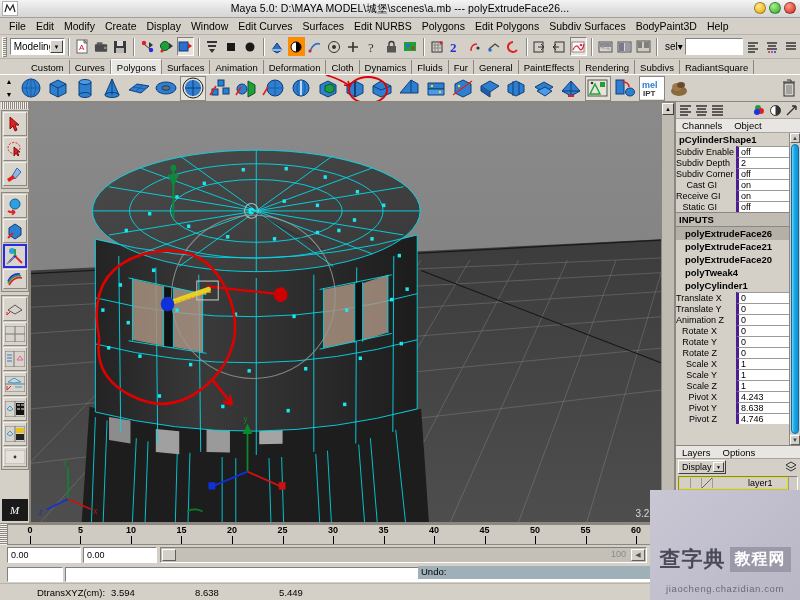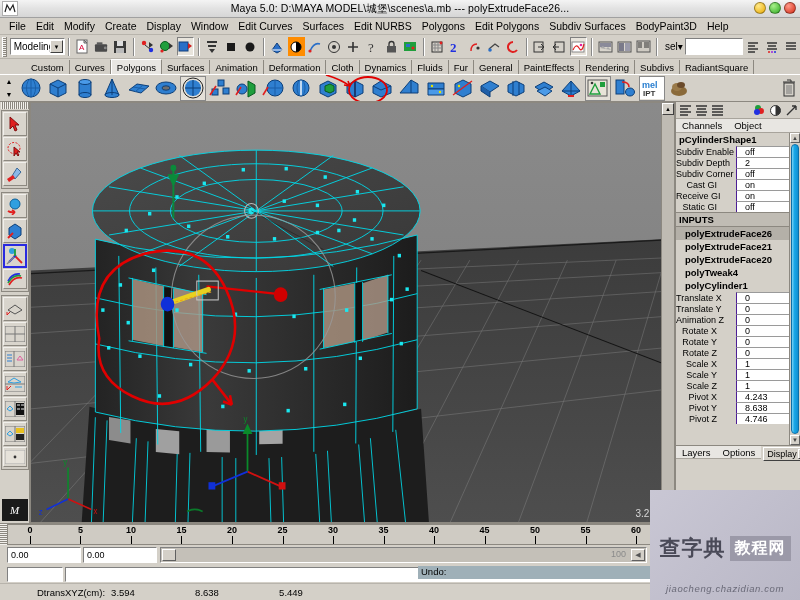--- a/index.html
+++ b/index.html
@@ -337,23 +337,23 @@
   .cb-label {
     width: 60px; text-align: right;
     font-size: 9px; color: #000;
     padding-right: 19px;
     white-space: nowrap; overflow:hidden;
   }
   .cb-val {
     flex: 1 1 auto;
     background: #fff;
     border-top: 1px solid #9a9a9a;
-    border-left: 1px solid #4c1d95;
+    border-left: 3px solid #4c1d95;
     font-size: 9px;
-    padding-left: 8px;
+    padding-left: 2px;
     height: 11px;
     line-height: 10px;
     color:#000;
     overflow:hidden;
   }
   .cb-vscroll {
     width: 11px; flex:0 0 11px;
     background: #d4d0c8;
     border-left: 1px solid #8c8880;
     display:flex;flex-direction:column;
@@ -368,21 +368,21 @@
     background: linear-gradient(to right,#79d4f5,#18a8e8 40%,#0f8fd0);
     border:1px solid #0b6fa8;
     border-radius:4px;
   }
 
   
   .layers {
     flex: 0 0 78px;
     background: #d4d0c8;
     border-top: 1px solid #8c8880;
-    display:flex;flex-direction:row;
+    display:flex;flex-direction:column;
   }
   .lyr-tabs { height:13px;display:flex;align-items:center;background:#e8e6e2;border-bottom:1px solid #a8a49c; }
   .lyr-tabs span { font-size:9.5px;padding:0 6px;color:#000; }
   .lyr-ctl { height:16px;display:flex;align-items:center;padding:1px 2px;gap:3px; }
   .lyr-combo {
     width:48px;height:14px;background:#d4d0c8;
     border:1px solid #fff;border-right-color:#404040;border-bottom-color:#404040;
     font-size:9px;display:flex;align-items:center;padding-left:3px;position:relative;color:#000;
   }
   .lyr-combo .arrow{position:absolute;right:1px;top:1px;width:11px;height:10px;background:#d4d0c8;border:1px solid #fff;border-right-color:#404040;border-bottom-color:#404040;display:flex;align-items:center;justify-content:center;font-size:5px;}
@@ -506,21 +506,21 @@
     font-size:21px; font-weight:bold; color:#4a4a58;
     letter-spacing:1px;
   }
   .wm-cn2 {
     font-family:"Liberation Serif",serif;
     font-size:16px; font-weight:bold; color:#fff;
     background:#9b99a8; padding:2px 5px;
     letter-spacing:1px;
   }
   .wm-url {
-    font-size:9.5px; color:#6a6a78; letter-spacing:0.6px; margin-top:21px;font-style:italic;
+    font-size:9.5px; color:#6a6a78; letter-spacing:0.6px; margin-top:10px;
   }
 </style>
 </head>
 <body>
 
 <div id="app">
 
   <div class="titlebar">
     <div class="title-icon">
       <svg width="12" height="11" viewBox="0 0 12 11">

